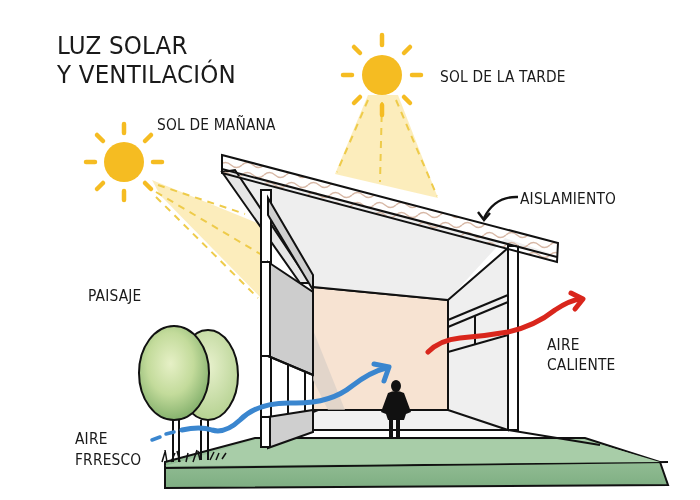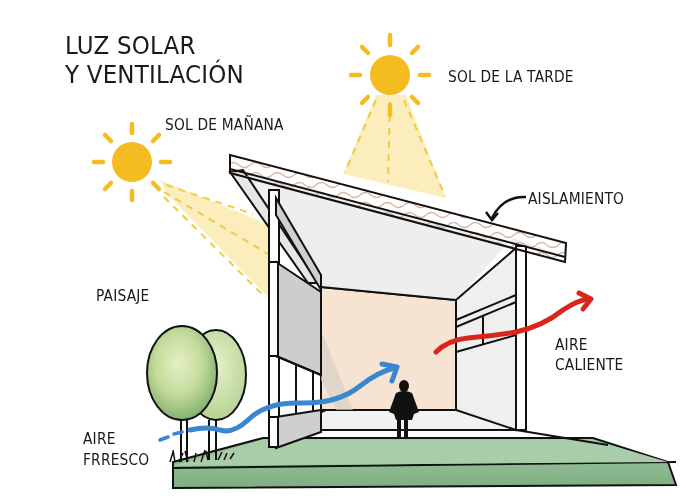--- a/index.html
+++ b/index.html
@@ -1,17 +1,17 @@
 <!DOCTYPE html>
 <html><head>
 <meta charset="utf-8">
 <style>
   html, body { margin:0; padding:0; background:#ffffff; }
   body { width:700px; height:500px; overflow:hidden; position:relative; font-family:"DejaVu Sans", sans-serif; }
-  #stage { position:absolute; left:8px; top:0; width:629px; height:500px; }
+  #stage { position:absolute; left:0; top:0; width:629px; height:500px; }
   .lbl { position:absolute; color:#1a1a1a; font-family:"DejaVu Sans", sans-serif; letter-spacing:0.2px; white-space:nowrap; }
   .title { font-size:25px; line-height:29px; font-weight:normal; transform:scaleX(0.92); transform-origin:left top; }
   .small { font-size:15px; line-height:19px; transform:scaleX(0.92); transform-origin:left top; }
 </style>
 </head>
 <body>
 
 <div id="stage">
 
   <svg width="700" height="500" viewBox="0 0 700 500" style="position:absolute;left:0;top:0">

